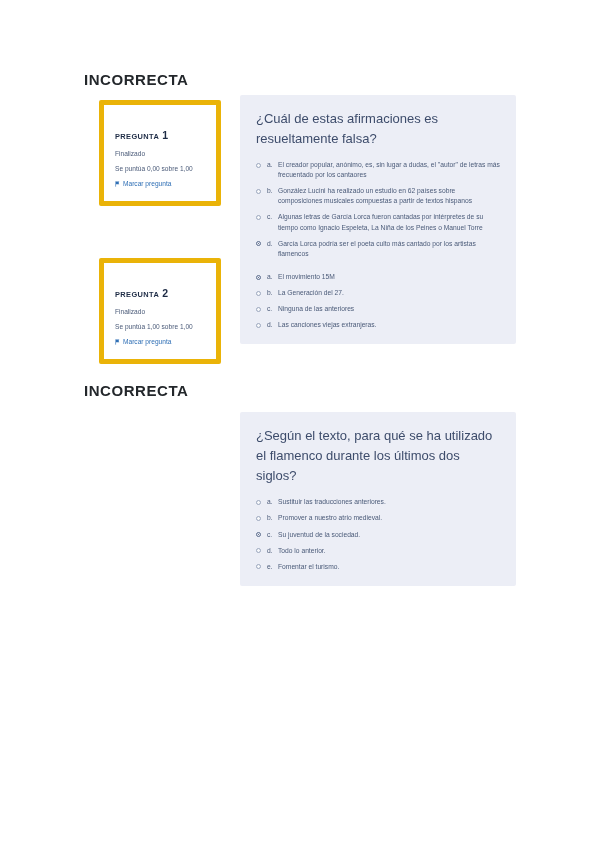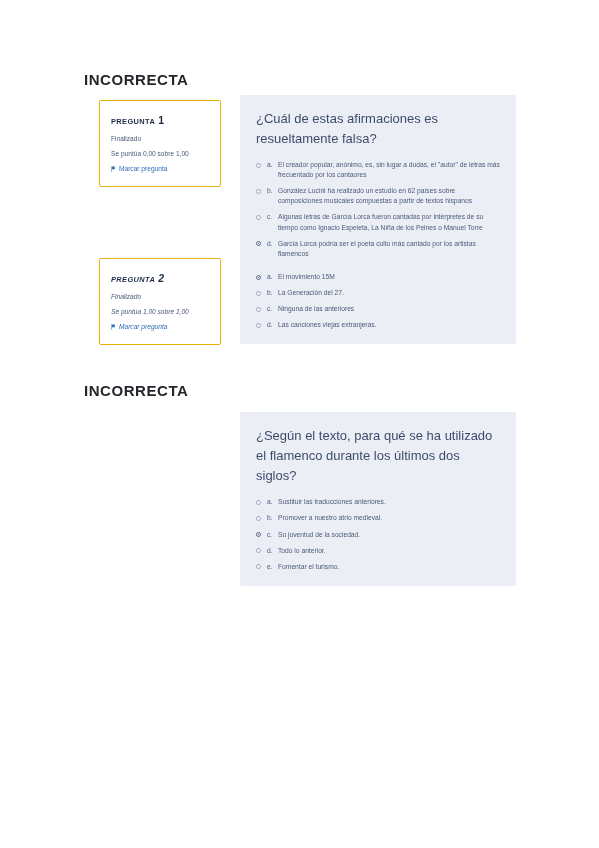--- a/index.html
+++ b/index.html
@@ -32,24 +32,24 @@
     color: #23272b;
     font-family: "Liberation Sans", sans-serif;
   }
 
   
   .meta-card {
     position: absolute;
     left: 99px;
     width: 122px;
     background: #ffffff;
-    border: 1px solid #eab308;
+    border: 5px solid #eab308;
     border-radius: 2px;
     box-sizing: border-box;
-    padding: 13px 11px 12px 11px;
+    padding: 24px 11px 12px 11px;
   }
   .meta-title {
     font-size: 7.4px;
     font-weight: bold;
     letter-spacing: 0.4px;
     color: #1d2b45;
     margin-bottom: 9px;
     white-space: nowrap;
   }
   .meta-title .qnum {
@@ -142,21 +142,21 @@
     color: #4a5a78;
   }
   .opt-text {
     flex: 1 1 auto;
     color: #4a5a78;
   }
 
   
   #meta-1 { top: 100px; }
   #panel-1 { top: 95px; }
-  #meta-2 { top: 258px; font-style: italic; }
+  #meta-2 { top: 258px; }
   #panel-2 { top: 258px; }
   #meta-3 { top: 412px; }
   #panel-3 { top: 412px; }
   #heading-1 { top: 71px; }
   #heading-2 { top: 382px; }
 </style>
 </head>
 <body>
 
 <div class="page">

